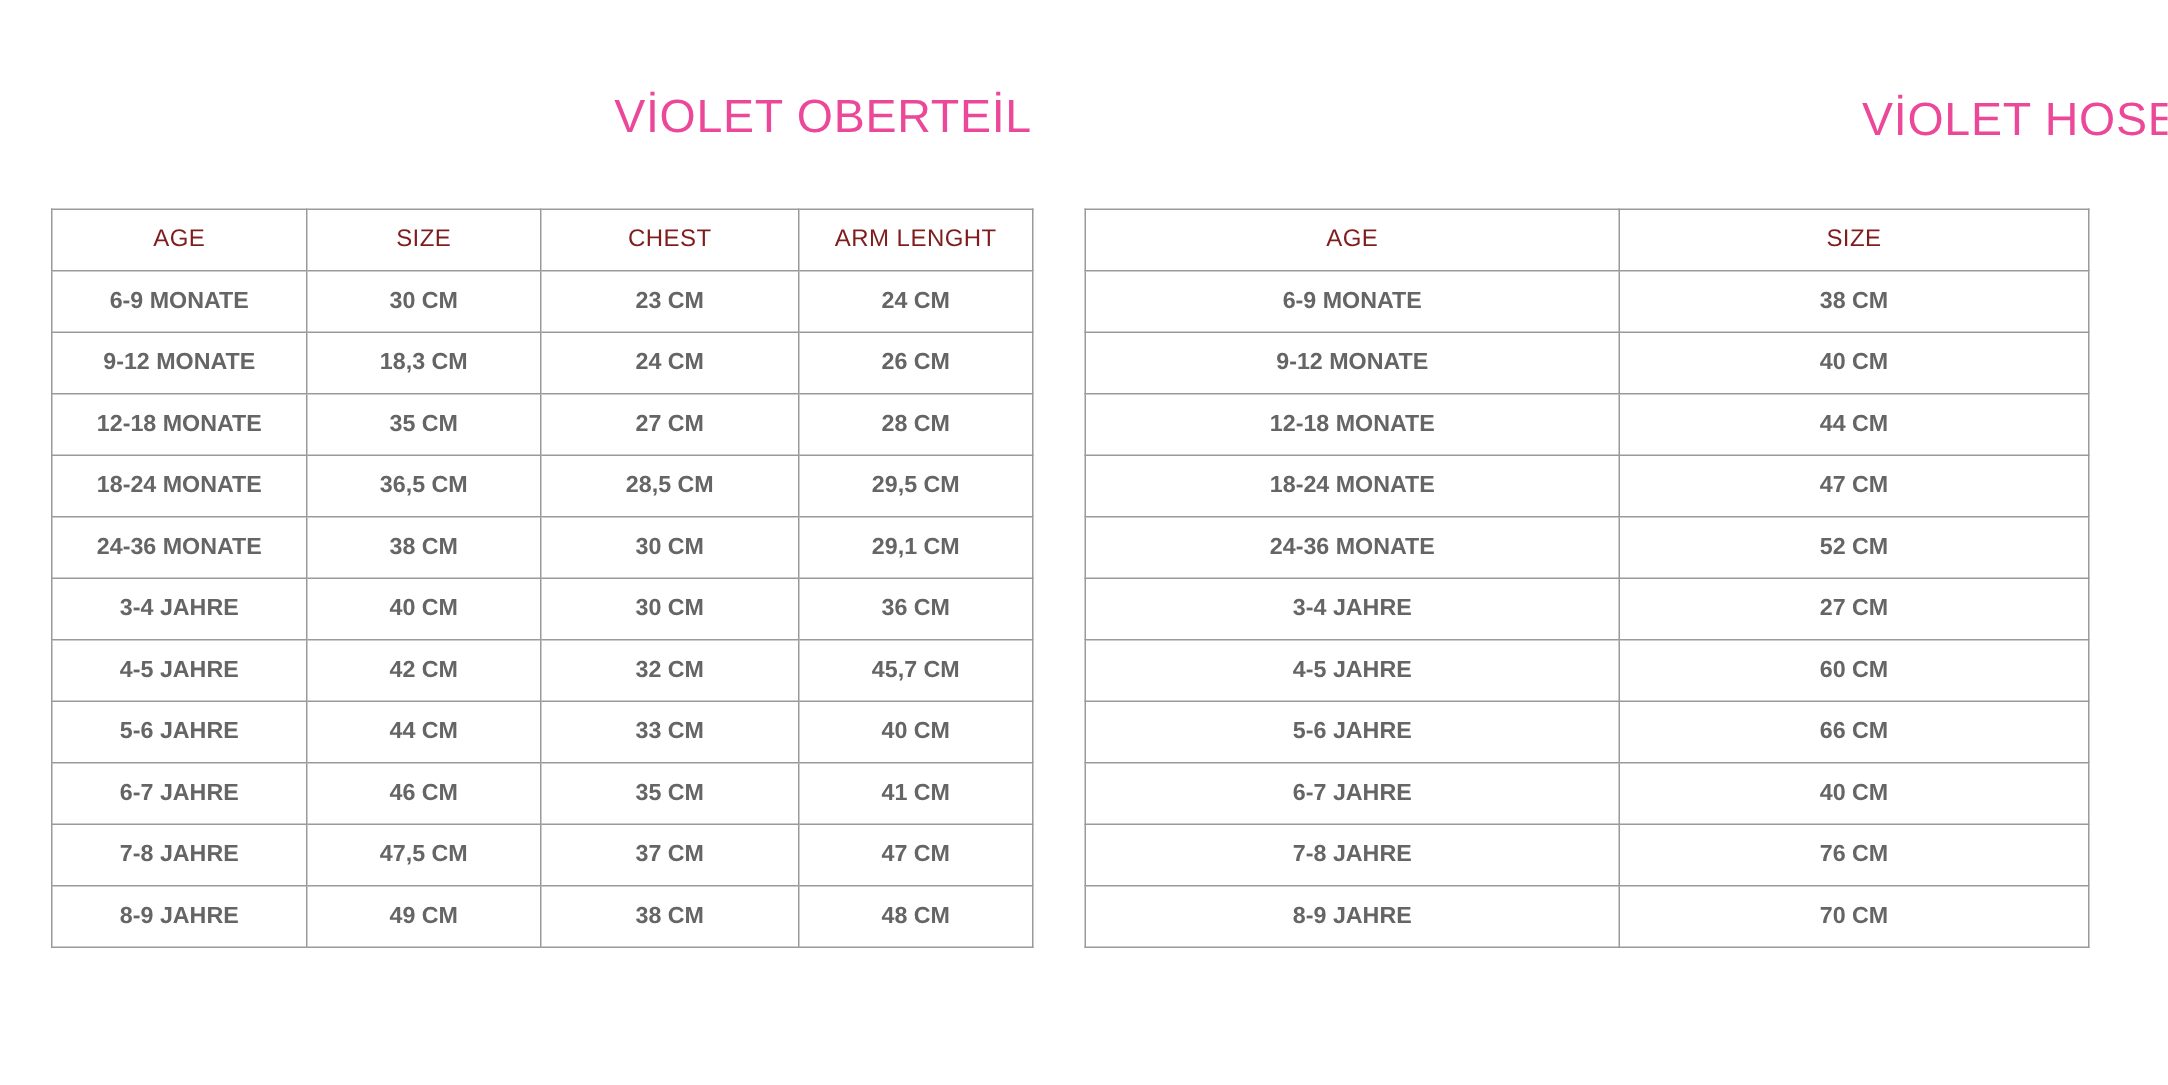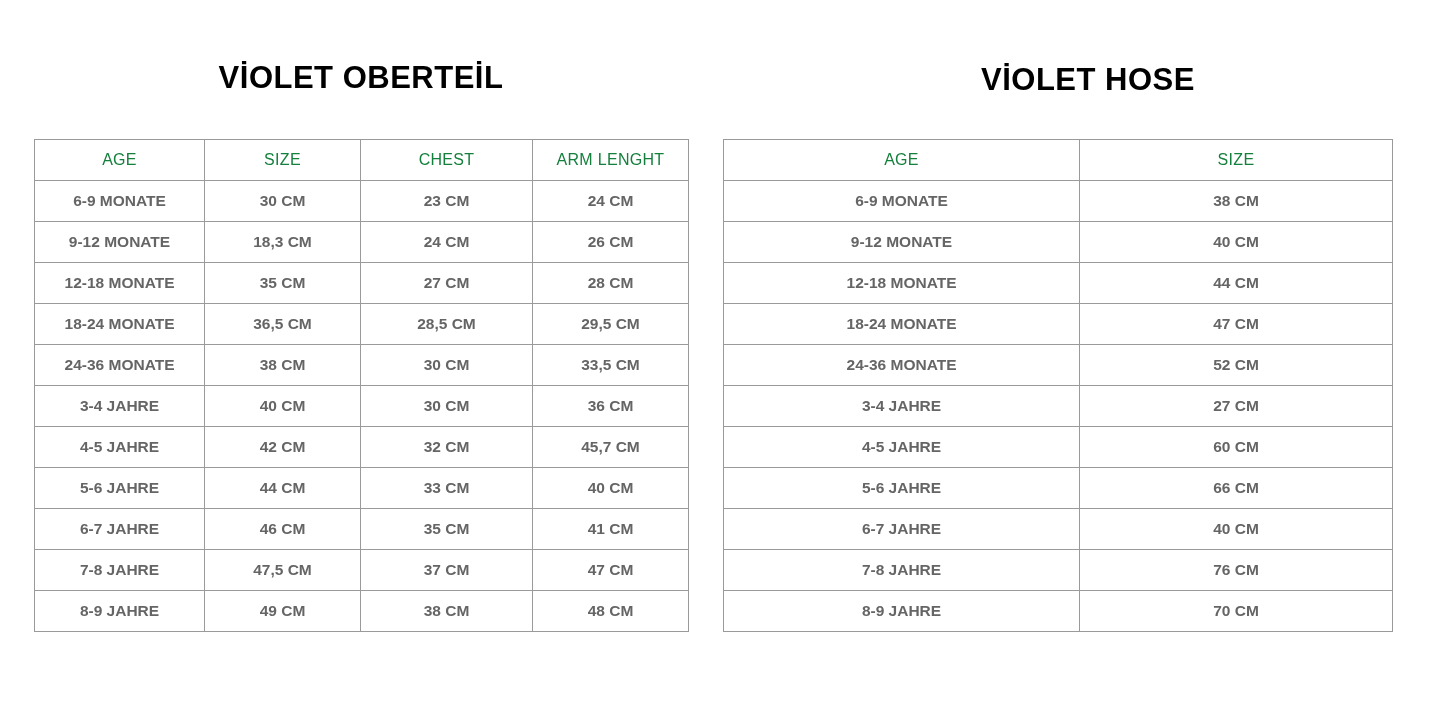--- a/index.html
+++ b/index.html
@@ -11,25 +11,25 @@
       width: 1445px;
       height: 723px;
       position: relative;
       overflow: hidden;
       font-family: "Liberation Sans", "DejaVu Sans", sans-serif;
       color: #646464;
     }
     .title {
       position: absolute;
       margin: 0;
-      font-weight: bold;
+      font-weight: normal;
       font-size: 31px;
       letter-spacing: 0.5px;
-      color: #000000;
-      text-align: center;
+      color: #ec4899;
+      text-align: right;
       white-space: nowrap;
     }
     #title-left { left: 34px; width: 654px; top: 60px; }
     #title-right { left: 723px; width: 730px; top: 62px; }
     table.size-table {
       position: absolute;
       border-collapse: collapse;
       table-layout: fixed;
     }
     table.size-table td, table.size-table th {
@@ -39,21 +39,21 @@
       font-size: 15.5px;
       font-weight: bold;
       color: #656565;
       padding: 0;
       height: 40px;
       white-space: nowrap;
     }
     table.size-table th {
       font-weight: normal;
       font-size: 16px;
-      color: #15803d;
+      color: #7f1d1d;
       letter-spacing: 0.3px;
     }
     #table-left { left: 34px; top: 139px; width: 654px; }
     #table-right { left: 723px; top: 139px; width: 669px; }
   </style>
 </head>
 <body>
 
 <h1 id="title-left" class="title">VİOLET OBERTEİL</h1>
 
@@ -94,21 +94,21 @@
       <tr>
         <td>18-24 MONATE</td>
         <td>36,5 CM</td>
         <td>28,5 CM</td>
         <td>29,5 CM</td>
       </tr>
       <tr>
         <td>24-36 MONATE</td>
         <td>38 CM</td>
         <td>30 CM</td>
-        <td>33,5 CM</td>
+        <td>29,1 CM</td>
       </tr>
       <tr>
         <td>3-4 JAHRE</td>
         <td>40 CM</td>
         <td>30 CM</td>
         <td>36 CM</td>
       </tr>
       <tr>
         <td>4-5 JAHRE</td>
         <td>42 CM</td>

